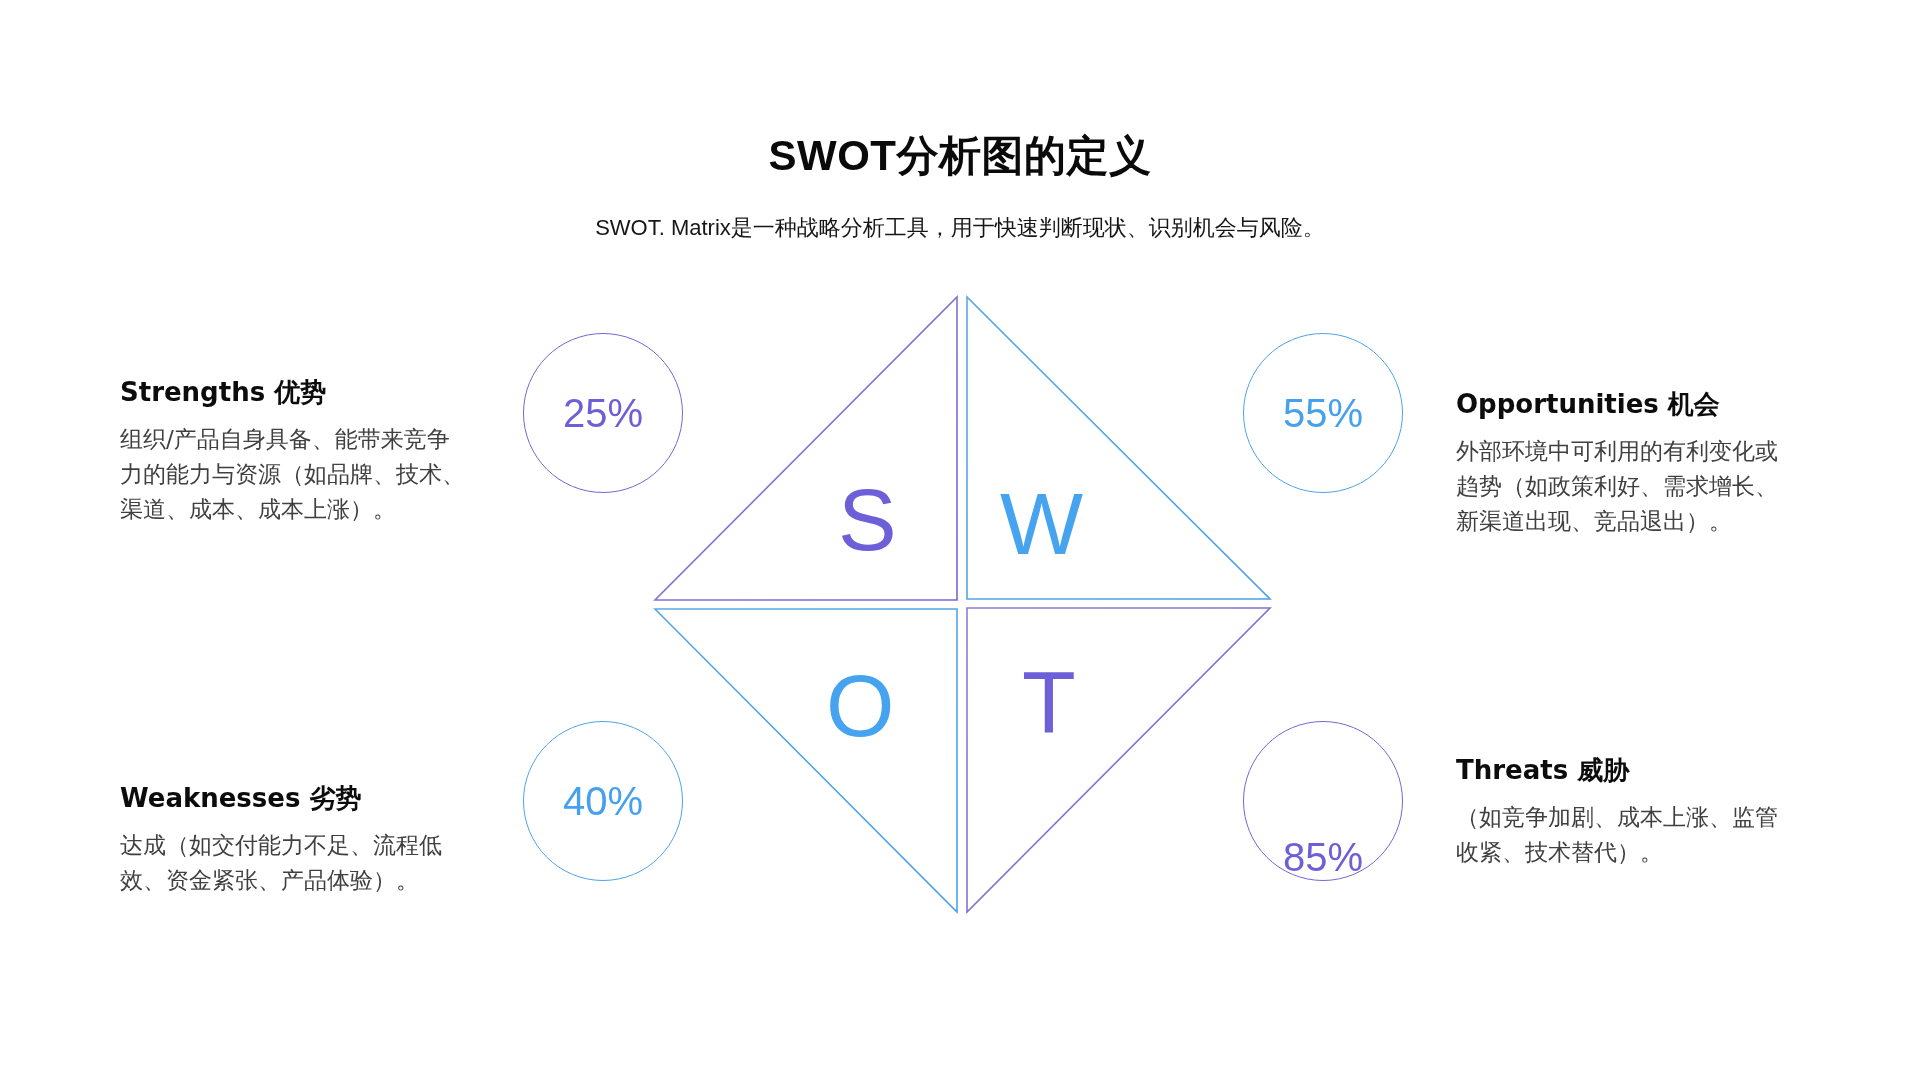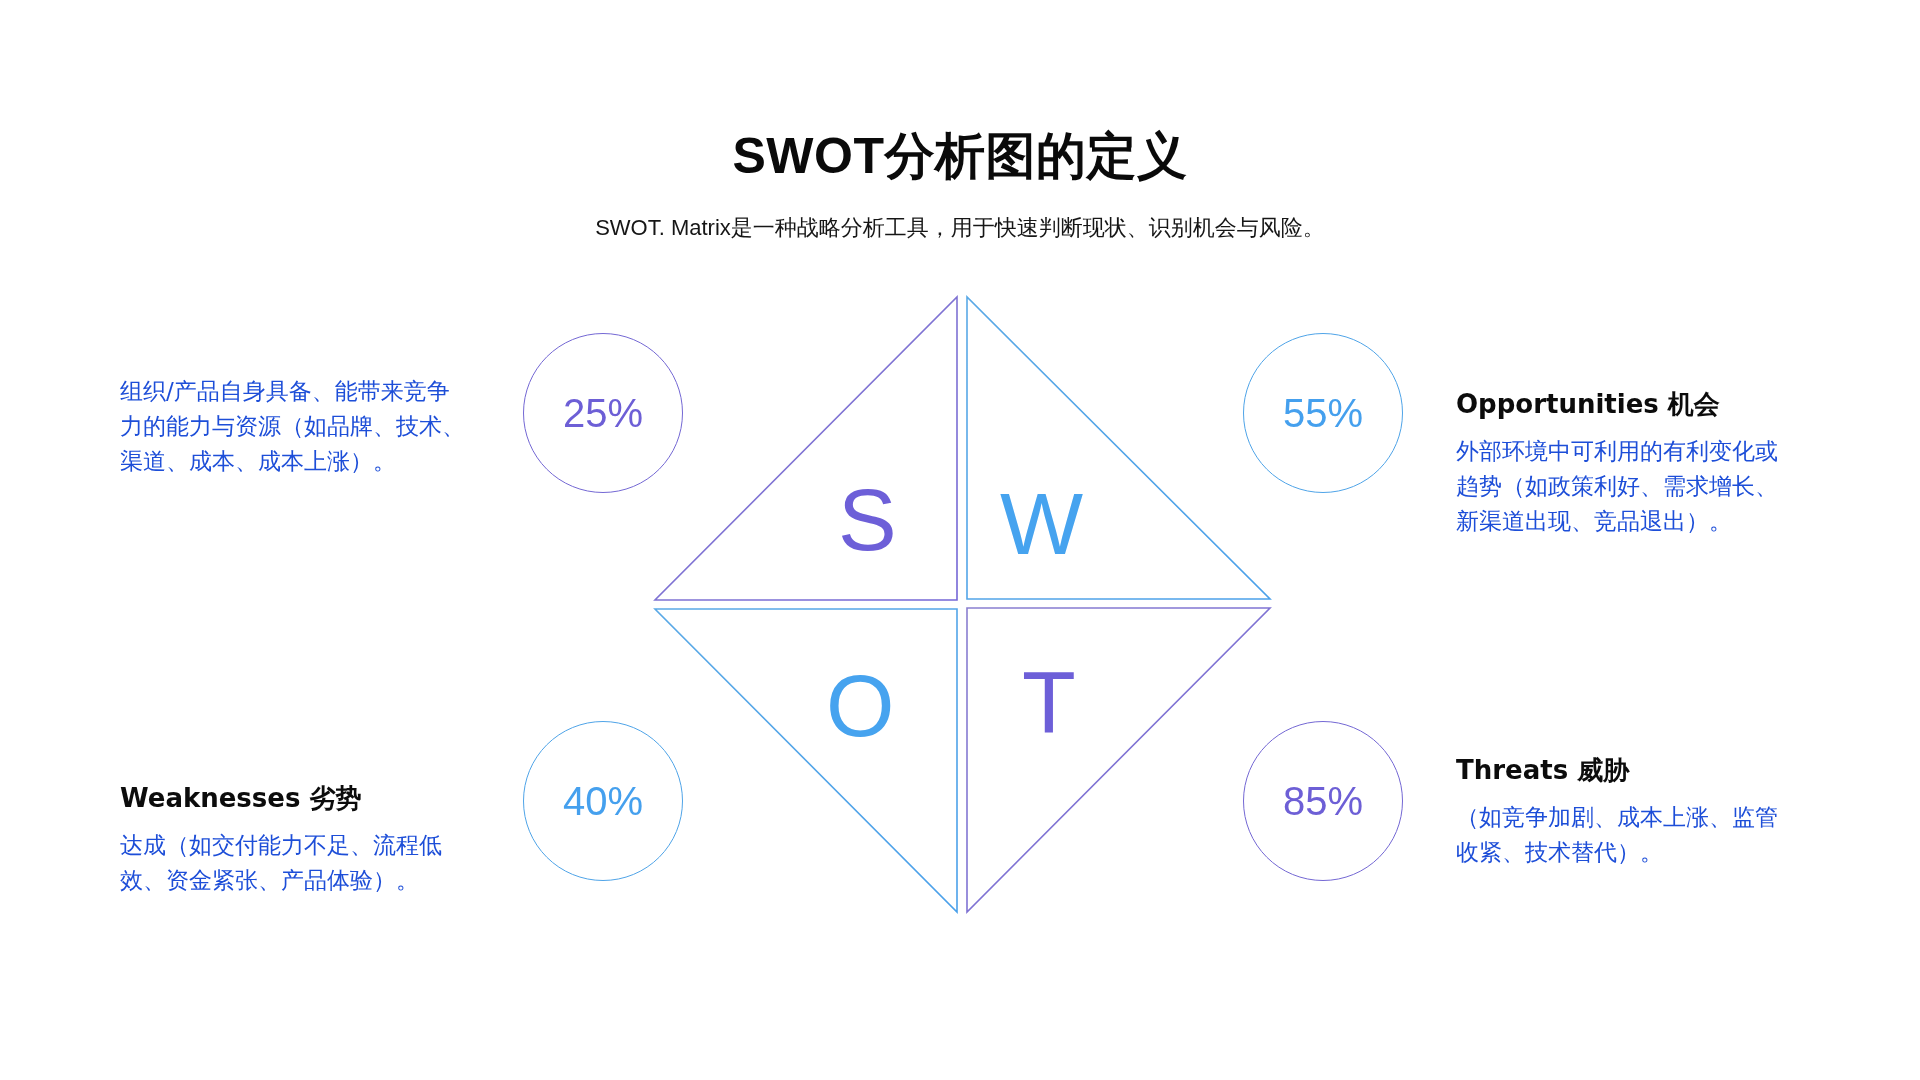--- a/index.html
+++ b/index.html
@@ -14,21 +14,21 @@
       overflow: hidden;
       font-family: "Liberation Sans", "DejaVu Sans", sans-serif;
       color: #111111;
     }
     .title {
       position: absolute;
       left: 0;
       width: 1920px;
       top: 126px;
       text-align: center;
-      font-size: 50px;
+      font-size: 42px;
       font-weight: bold;
       letter-spacing: 0.5px;
       color: #0a0a0a;
       line-height: 60px;
     }
     .subtitle {
       position: absolute;
       left: 0;
       width: 1920px;
       top: 208px;
@@ -47,21 +47,21 @@
       font-weight: bold;
       line-height: 36px;
       color: #0c0c0c;
       margin: 0 0 12px 0;
       white-space: nowrap;
     }
     .block .body {
       font-family: "DejaVu Sans", "Liberation Sans", sans-serif;
       font-size: 23px;
       line-height: 35px;
-      color: #1d4ed8;
+      color: #404040;
       margin: 0;
     }
     .block .body span {
       display: block;
       white-space: nowrap;
     }
     #block-s { left: 120px; top: 374px; }
     #block-w { left: 120px; top: 752px; margin-top: 28px; }
     #block-o { left: 1456px; top: 386px; }
     #block-t { left: 1456px; top: 752px; }
@@ -76,21 +76,21 @@
       align-items: center;
       justify-content: center;
       font-size: 40px;
       font-family: "Liberation Sans", sans-serif;
     }
     .ring.purple { border: 1.5px solid #7468d4; color: #6d5fd6; }
     .ring.blue { border: 1.5px solid #4fa4e8; color: #45a0ee; }
     #ring-s { left: 523px; top: 333px; }
     #ring-o { left: 1243px; top: 333px; }
     #ring-w { left: 523px; top: 721px; align-items: center; }
-    #ring-t { left: 1243px; top: 721px; }
+    #ring-t { left: 1243px; top: 721px; align-items: flex-end; }
 
     .diamond {
       position: absolute;
       left: 0;
       top: 0;
       width: 1920px;
       height: 1080px;
     }
     .letter {
       position: absolute;
@@ -105,20 +105,21 @@
     #letter-o { left: 826px; top: 662px; }
     #letter-t { left: 1022px; top: 658px; }
   </style>
 </head>
 <body>
 
 <div class="title">SWOT分析图的定义</div>
 <div class="subtitle">SWOT. Matrix是一种战略分析工具，用于快速判断现状、识别机会与风险。</div>
 
 <div class="block" id="block-s">
+  <div class="heading">Strengths 优势</div>
   <div class="body">
     <span>组织/产品自身具备、能带来竞争</span>
     <span>力的能力与资源（如品牌、技术、</span>
     <span>渠道、成本、成本上涨）。</span>
   </div>
 </div>
 
 <div class="block" id="block-w">
   <div class="heading">Weaknesses 劣势</div>
   <div class="body">

